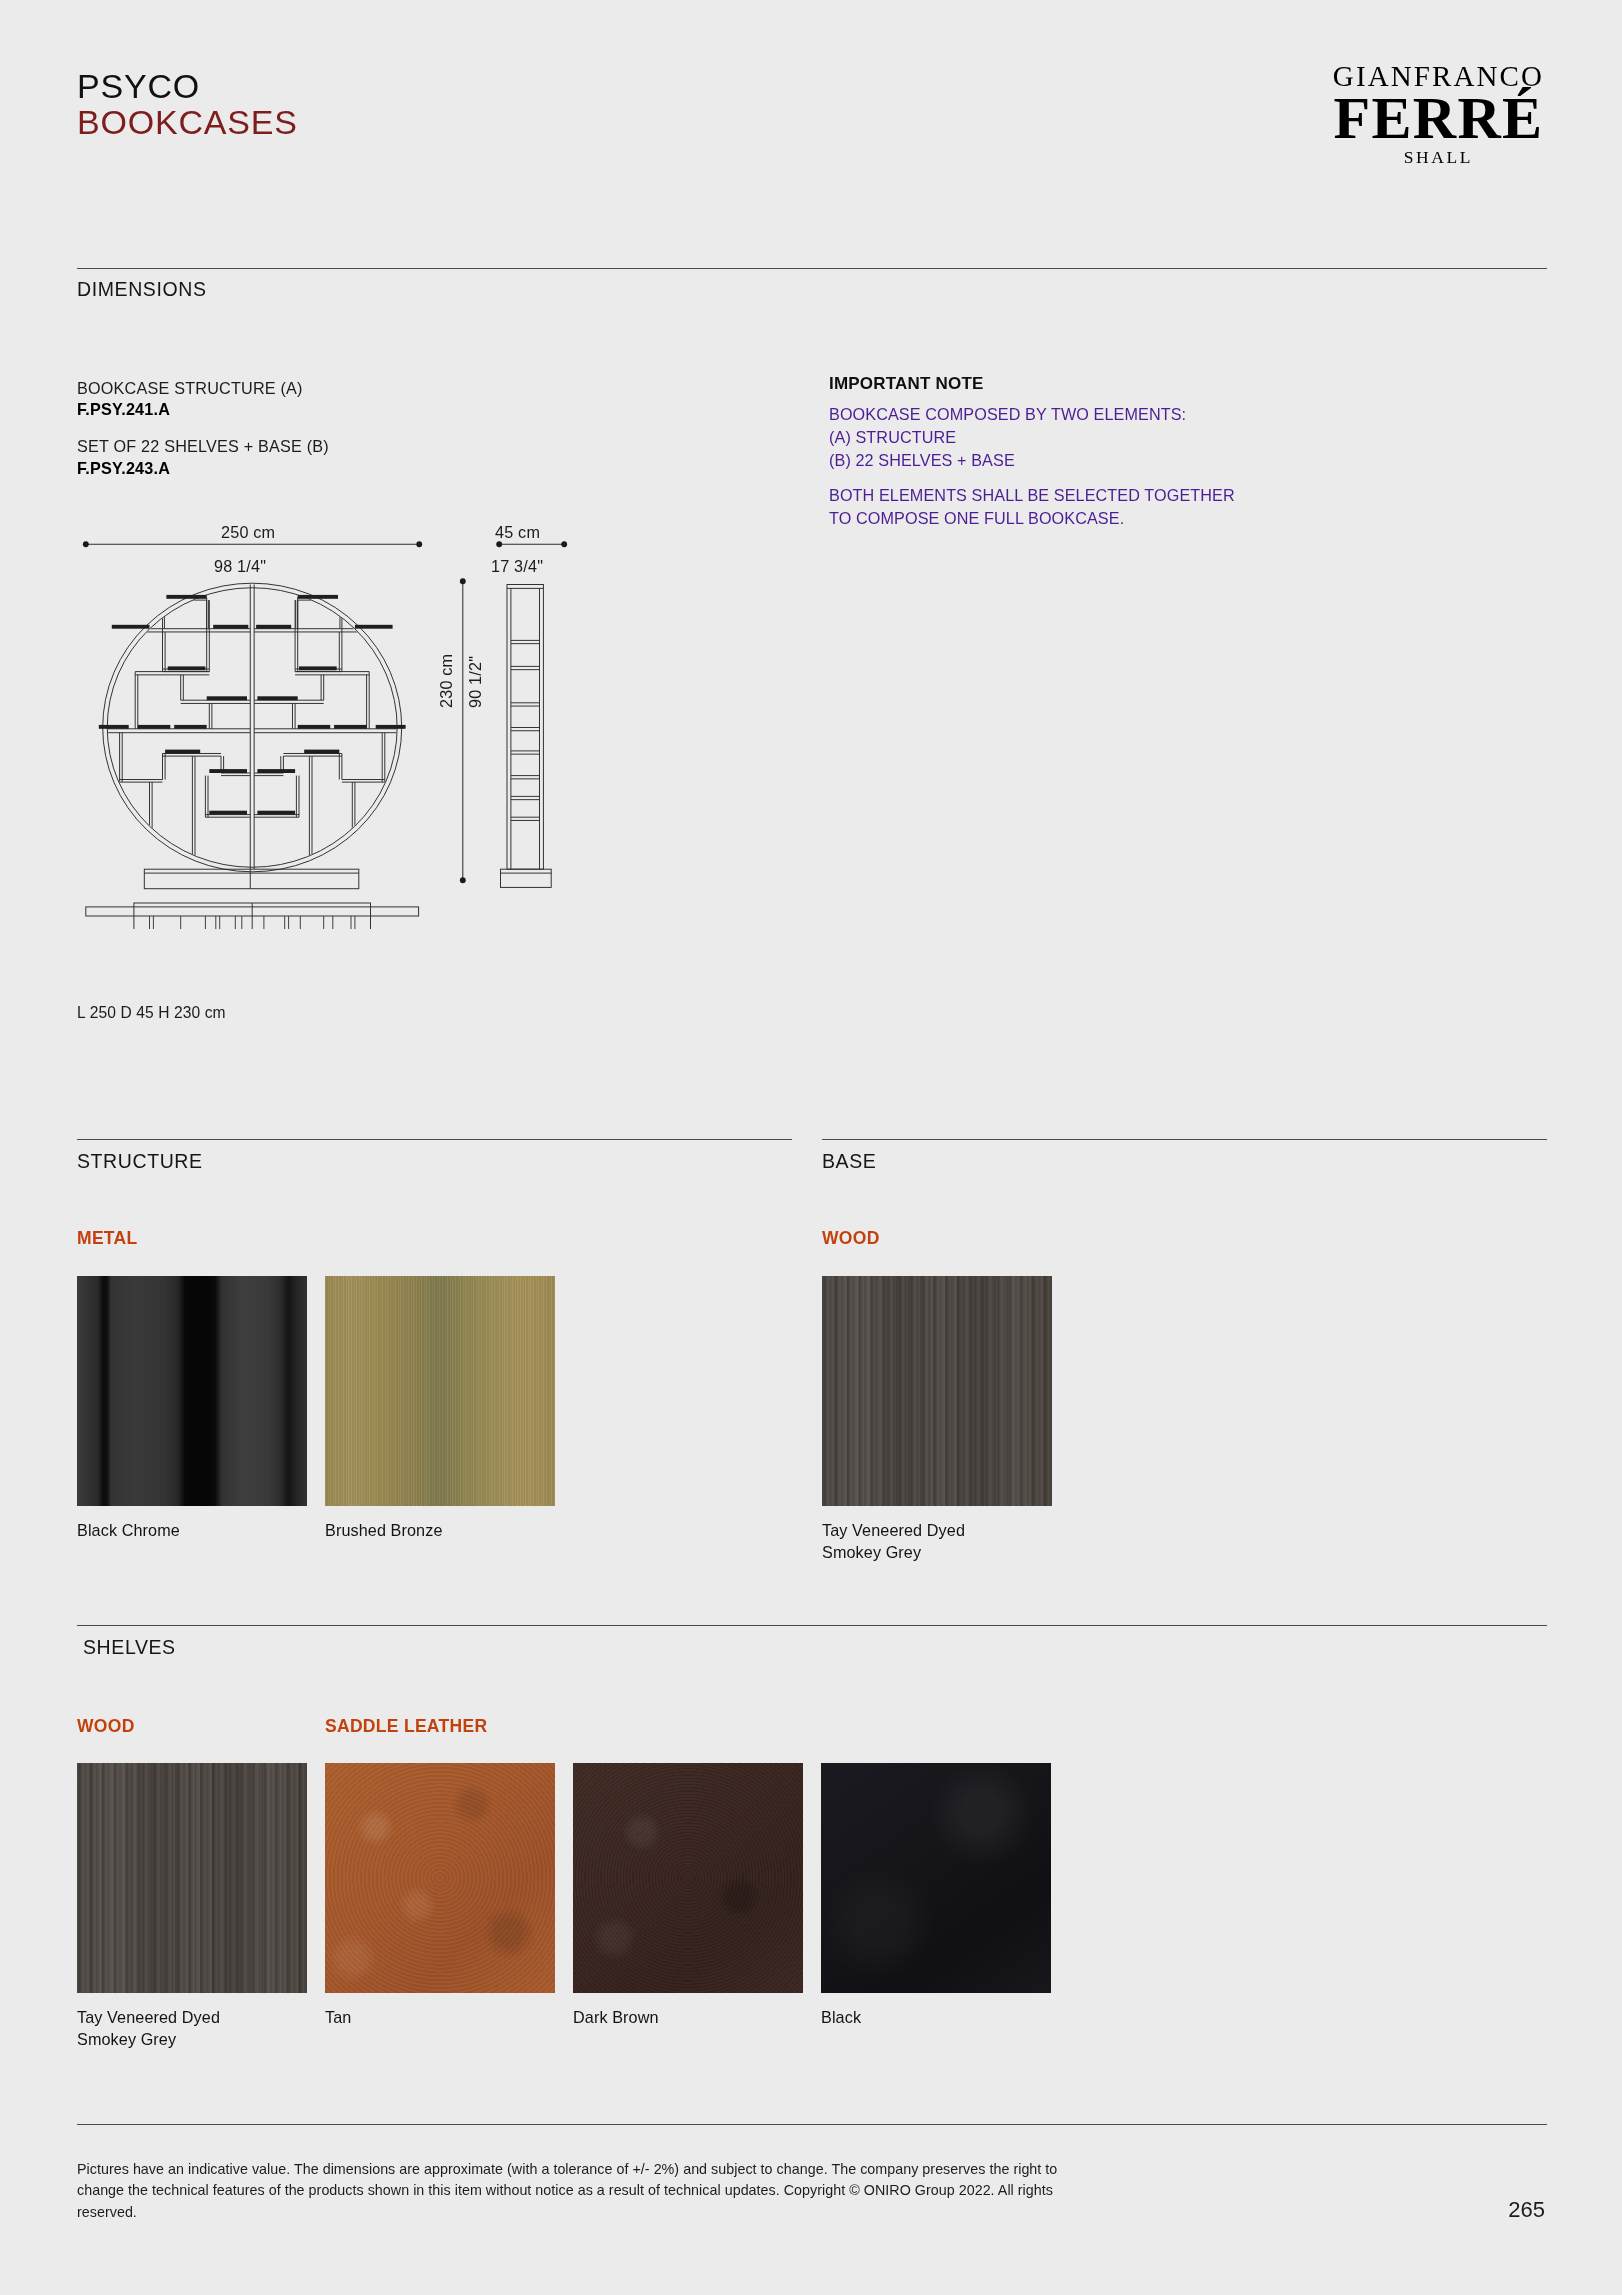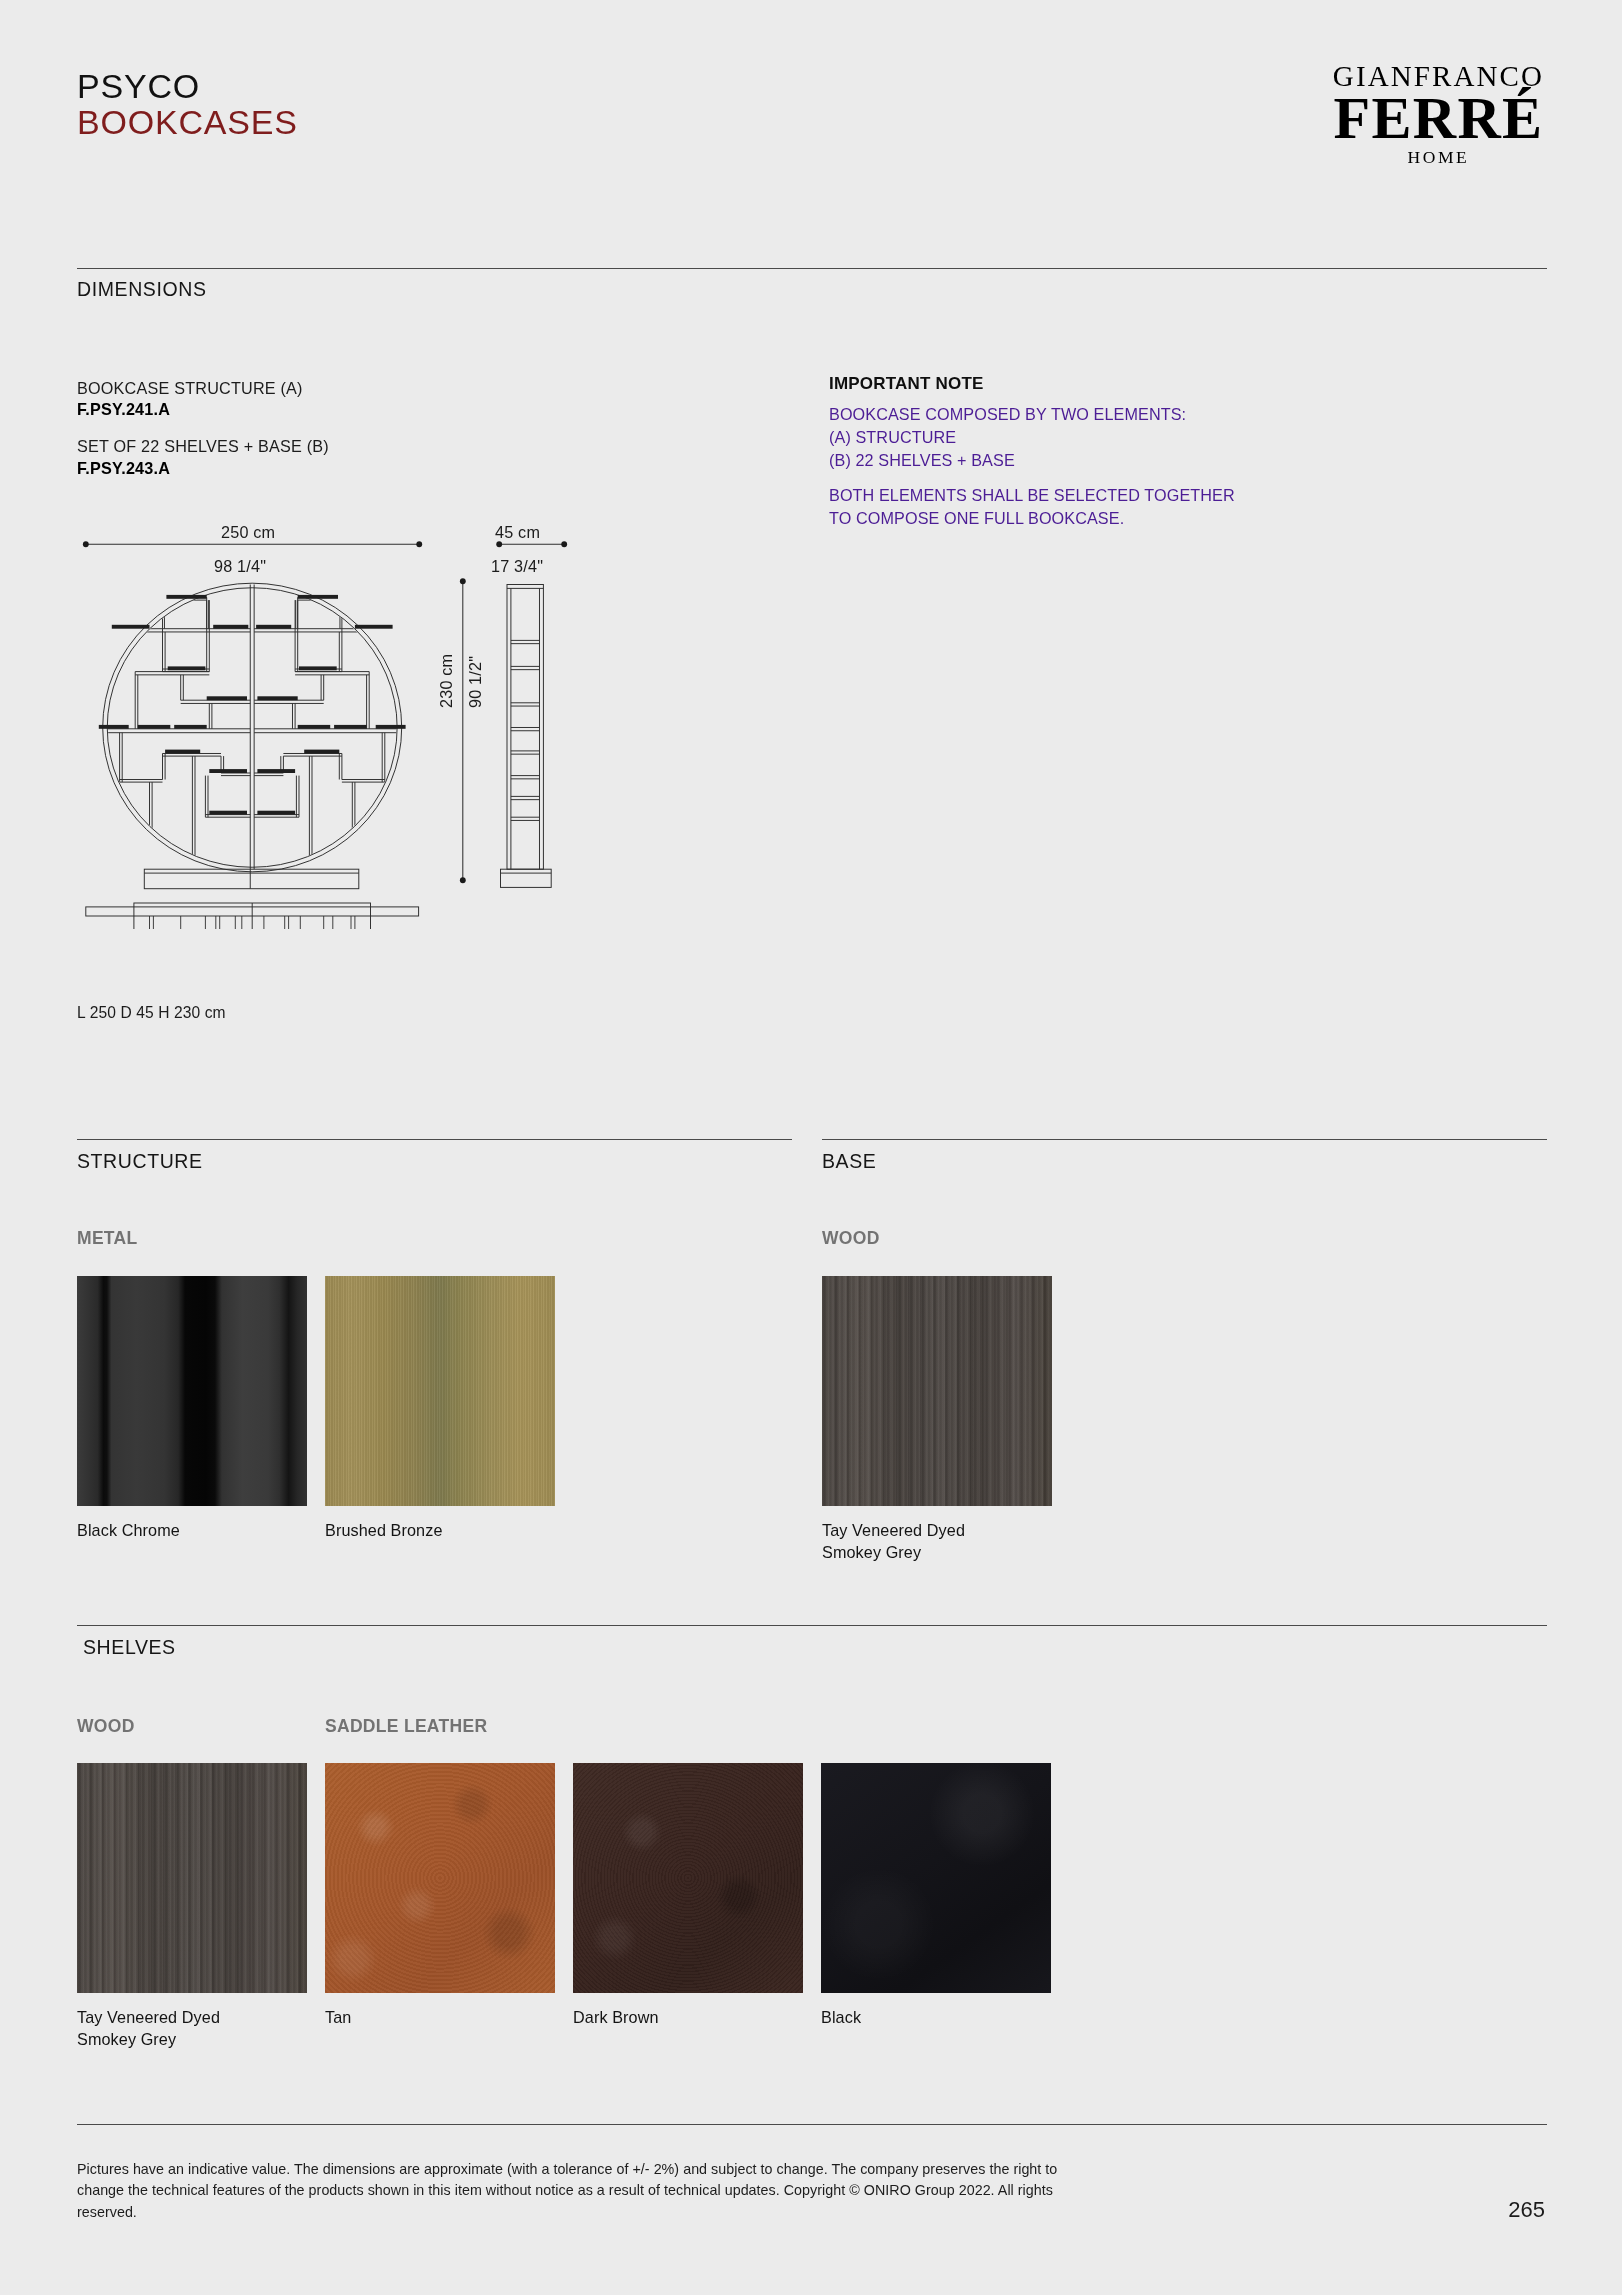--- a/index.html
+++ b/index.html
@@ -22,21 +22,21 @@
   .logo{position:absolute;right:79px;top:62px;text-align:center;font-family:"Liberation Serif",serif;color:#000;}
   .logo .lg1{font-size:29px;letter-spacing:2.1px;line-height:1;}
   .logo .lg2{font-size:60px;letter-spacing:1.3px;line-height:0.96;font-weight:700;margin-top:-1.3px;}
   .logo .lg3{font-size:17.5px;letter-spacing:2.6px;line-height:1;margin-top:1.3px;}
 
   
   .rule{position:absolute;height:0.6px;background:#4a4a4a;}
 
   
   .sec-h{position:absolute;font-size:19.5px;letter-spacing:0.6px;color:#161616;font-weight:400;}
-  .sub-h{position:absolute;font-size:17.5px;letter-spacing:0.3px;font-weight:700;color:#737373;}
+  .sub-h{position:absolute;font-size:17.5px;letter-spacing:0.3px;font-weight:700;color:#c2410c;}
 
   
   .dim-txt{position:absolute;font-size:16.2px;letter-spacing:0.2px;color:#1c1c1c;line-height:1.5;font-weight:300;}
   .dim-code{position:absolute;font-size:16.2px;letter-spacing:0.2px;color:#000;font-weight:700;}
   .note-h{position:absolute;font-size:17px;letter-spacing:0.2px;font-weight:700;color:#0f0f0f;}
   .note-b{position:absolute;font-size:16.2px;letter-spacing:0.1px;color:#4c1d95;line-height:1.42;font-weight:300;white-space:pre-line;}
   .cap{position:absolute;font-size:15.6px;color:#1c1c1c;font-weight:300;letter-spacing:0.1px;}
 
   
   .sw{position:absolute;}
@@ -113,21 +113,21 @@
 <div class="page">
 
   <div class="hdr-title">
     <div class="l1">PSYCO</div>
     <div class="l2">BOOKCASES</div>
   </div>
 
   <div class="logo">
     <div class="lg1">GIANFRANCO</div>
     <div class="lg2">FERRÉ</div>
-    <div class="lg3">HOME</div>
+    <div class="lg3">SHALL</div>
   </div>
 
   <div class="rule" style="left:77px;top:268px;width:1470px;"></div>
   <div class="sec-h" style="left:77px;top:278px;">DIMENSIONS</div>
 
   <div class="dim-txt" style="left:77px;top:376px;">BOOKCASE STRUCTURE (A)</div>
   <div class="dim-code" style="left:77px;top:400px;">F.PSY.241.A</div>
   <div class="dim-txt" style="left:77px;top:434px;">SET OF 22 SHELVES + BASE (B)</div>
   <div class="dim-code" style="left:77px;top:459px;">F.PSY.243.A</div>
 

